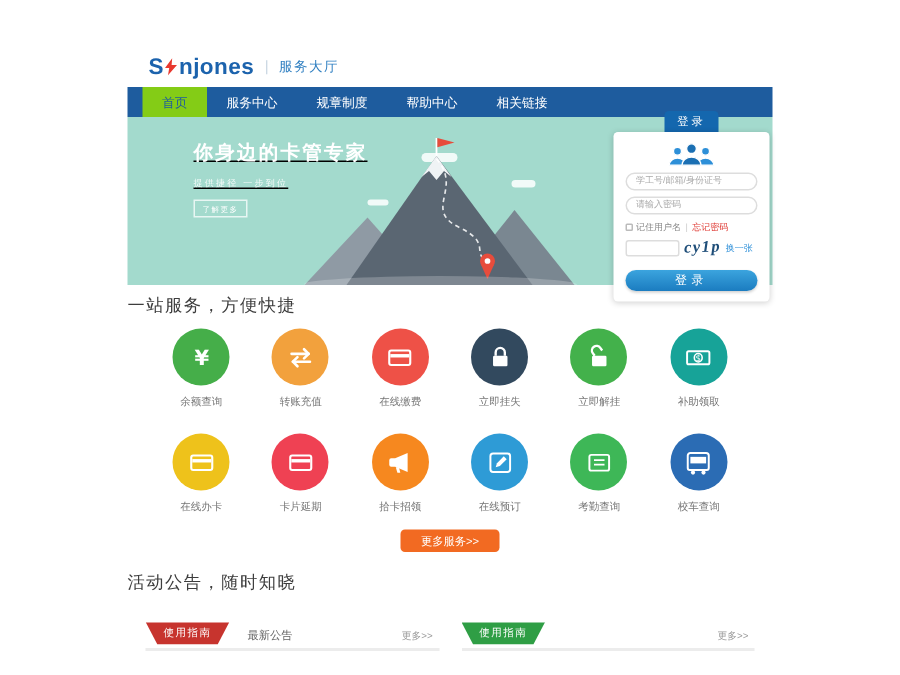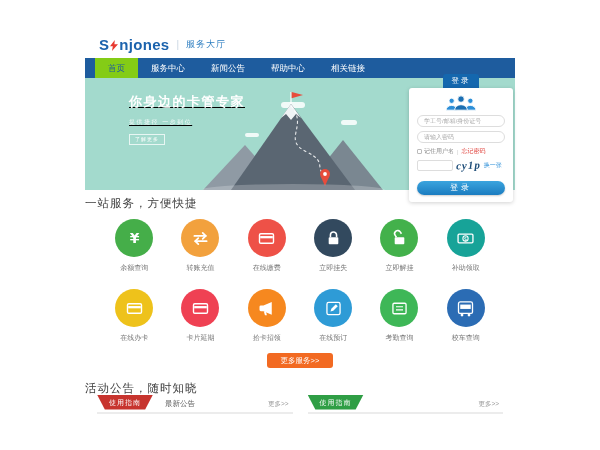--- a/index.html
+++ b/index.html
@@ -56,21 +56,21 @@
   .services .section-title { margin-bottom:8px; }
   .svc-grid { display:flex; flex-wrap:wrap; padding:0 16px; }
   .svc-item { width:calc(100% / 6); text-align:center; margin-bottom:16px; cursor:pointer; }
   .svc-circle { width:38px; height:38px; border-radius:50%; margin:0 auto 6px; display:flex; align-items:center; justify-content:center; }
   .svc-circle svg { width:21px; height:21px; }
   .svc-label { font-size:7px; color:#777; }
   .more-btn { display:block; width:66px; height:15px; margin:-6px auto 0; background:#f26a22; border:none; border-radius:3px; color:#fff; font-size:7.5px; line-height:15px; text-align:center; cursor:pointer; }
 
   
   .ann { margin-top:13px; }
-  .ann-row { display:flex; gap:15px; margin-top:0; padding:0 12px; }
+  .ann-row { display:flex; gap:15px; margin-top:20px; padding:0 12px; }
   .ann-col { flex:1; display:flex; align-items:center; border-bottom:2px solid #ececec; height:18px; position:relative; }
   .ribbon { position:relative; margin-top:-4px; width:56px; height:15px; color:#fff; font-size:7px; line-height:15px; text-align:center; letter-spacing:1px; clip-path:polygon(0 0,100% 0,86% 100%,14% 100%); cursor:pointer; }
   .ann-tab { font-size:7.5px; color:#666; margin-left:12px; cursor:pointer; }
   .ann-more { margin-left:auto; font-size:6.5px; color:#9a9a9a; padding-right:4px; cursor:pointer; }
 </style>
 </head>
 <body>
 
 <div class="stage">
   <div class="page">
@@ -85,21 +85,21 @@
         </span>
         <span class="lg-txt">njones</span>
         <span class="sep">|</span>
         <span class="site">服务大厅</span>
       </div>
     </div>
 
     <div class="nav">
         <a class="nav-item active">首页</a>
         <a class="nav-item">服务中心</a>
-        <a class="nav-item">新闻公告</a>
+        <a class="nav-item">规章制度</a>
         <a class="nav-item">帮助中心</a>
         <a class="nav-item">相关链接</a>
       </div>
 
     <div class="hero">
       <div class="hero-text">
         <div class="hero-title">你身边的卡管专家</div>
         <div class="hero-sub">提供捷径 一步到位</div>
         <span class="hero-cta">了解更多</span>
       </div>

